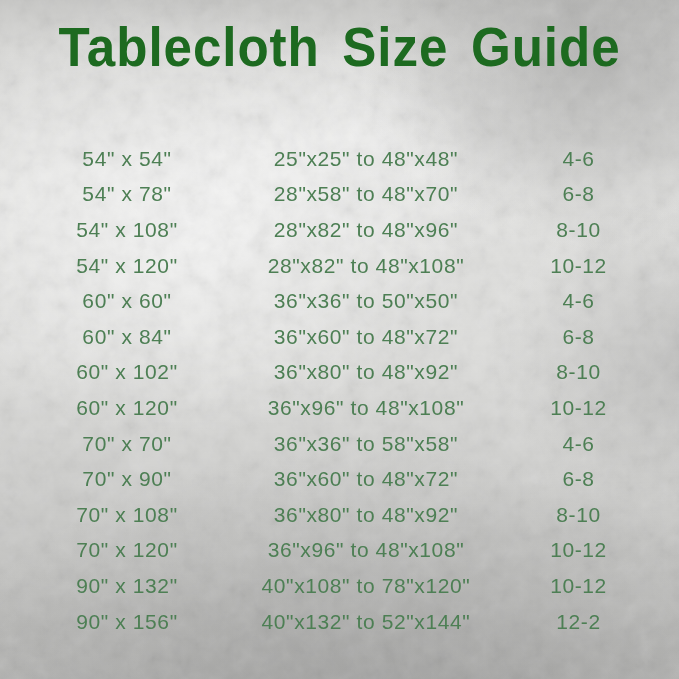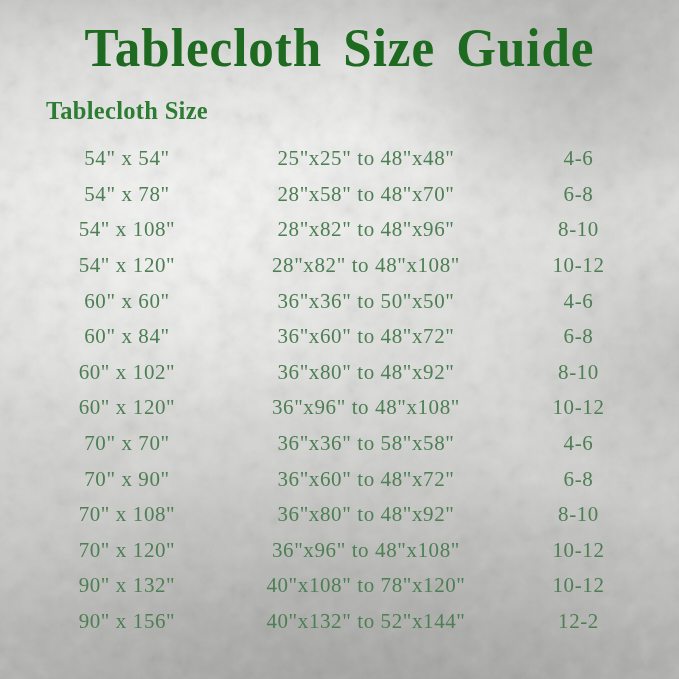--- a/index.html
+++ b/index.html
@@ -14,21 +14,21 @@
   .poster::before{
     content:"";position:absolute;inset:0;z-index:1;pointer-events:none;
     background:
       radial-gradient(430px 310px at 27% 32%, rgba(255,255,255,0.75), rgba(255,255,255,0) 70%),
       radial-gradient(330px 250px at 88% 10%, rgba(105,105,105,0.32), rgba(105,105,105,0) 72%),
       radial-gradient(280px 220px at 101% 52%, rgba(120,120,120,0.28), rgba(120,120,120,0) 70%),
       radial-gradient(560px 320px at 55% 103%, rgba(110,110,110,0.30), rgba(110,110,110,0) 78%),
       radial-gradient(300px 180px at 55% 22%, rgba(255,255,255,0.45), rgba(255,255,255,0) 70%);
   }
   .noise{position:absolute;inset:0;z-index:2;pointer-events:none;}
-  .content{position:relative;z-index:3;font-family:Liberation Serif, serif;}
+  .content{position:relative;z-index:3;}
 
   .title{
     margin:0;padding-top:14px;
     text-align:center;
     color:#1d6a20;
     font-size:55px;line-height:67px;
     font-weight:bold;
     letter-spacing:1px;word-spacing:8px;
     transform:scaleX(0.93);transform-origin:50% 50%;
     white-space:nowrap;
@@ -79,21 +79,20 @@
     </filter>
     <rect width="679" height="679" filter="url(#blotch)"></rect>
     <rect width="679" height="679" filter="url(#grain)"></rect>
   </svg>
 
   <div class="content">
 
     <h1 class="title">Tablecloth Size Guide</h1>
 
     <div class="grid-row header-row">
-      <div class="hdr">Tablecloth Size</div>
     </div>
 
     <div class="rows">
 
       <div class="grid-row data-row">
         <div class="cell">54" x 54"</div>
         <div class="cell">25"x25" to 48"x48"</div>
         <div class="cell">4-6</div>
       </div>
 

